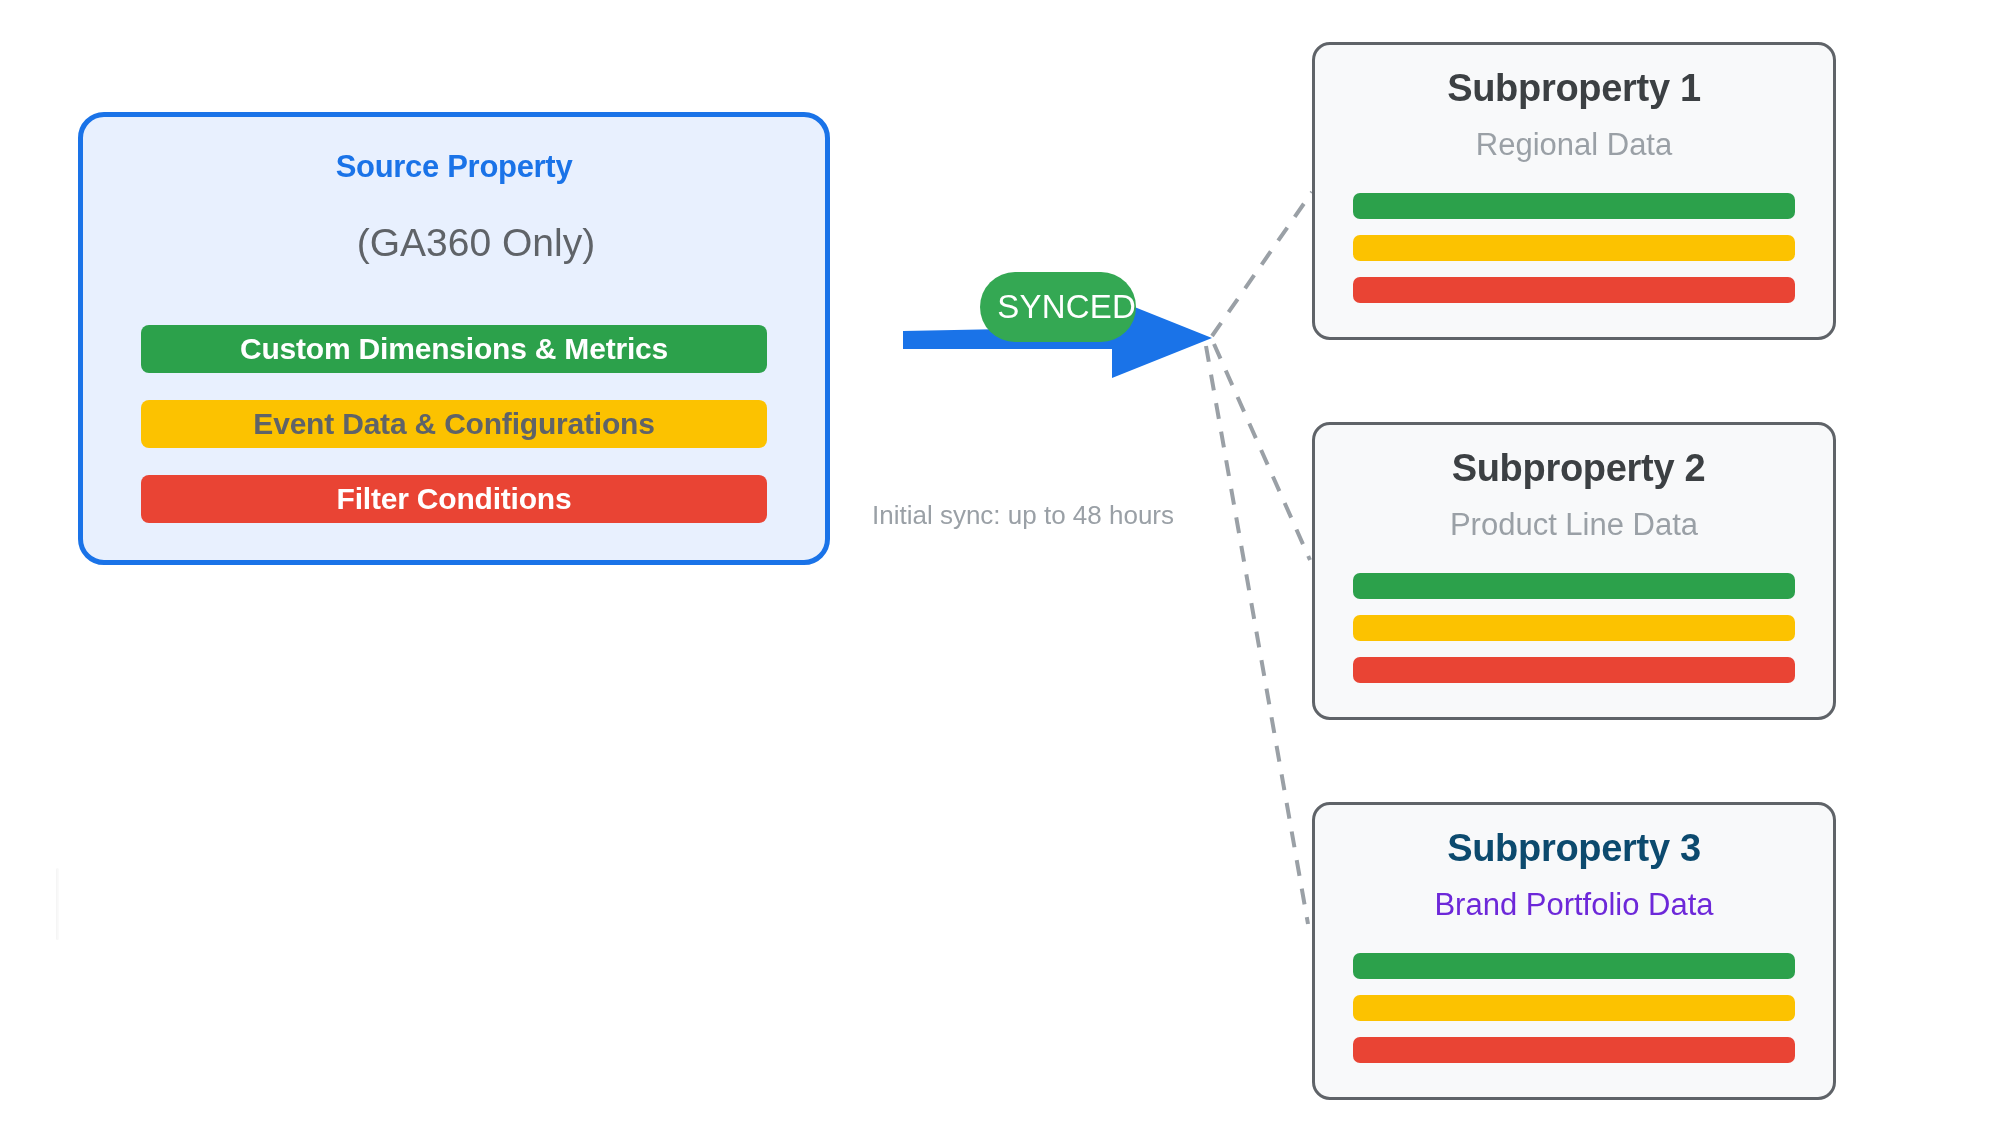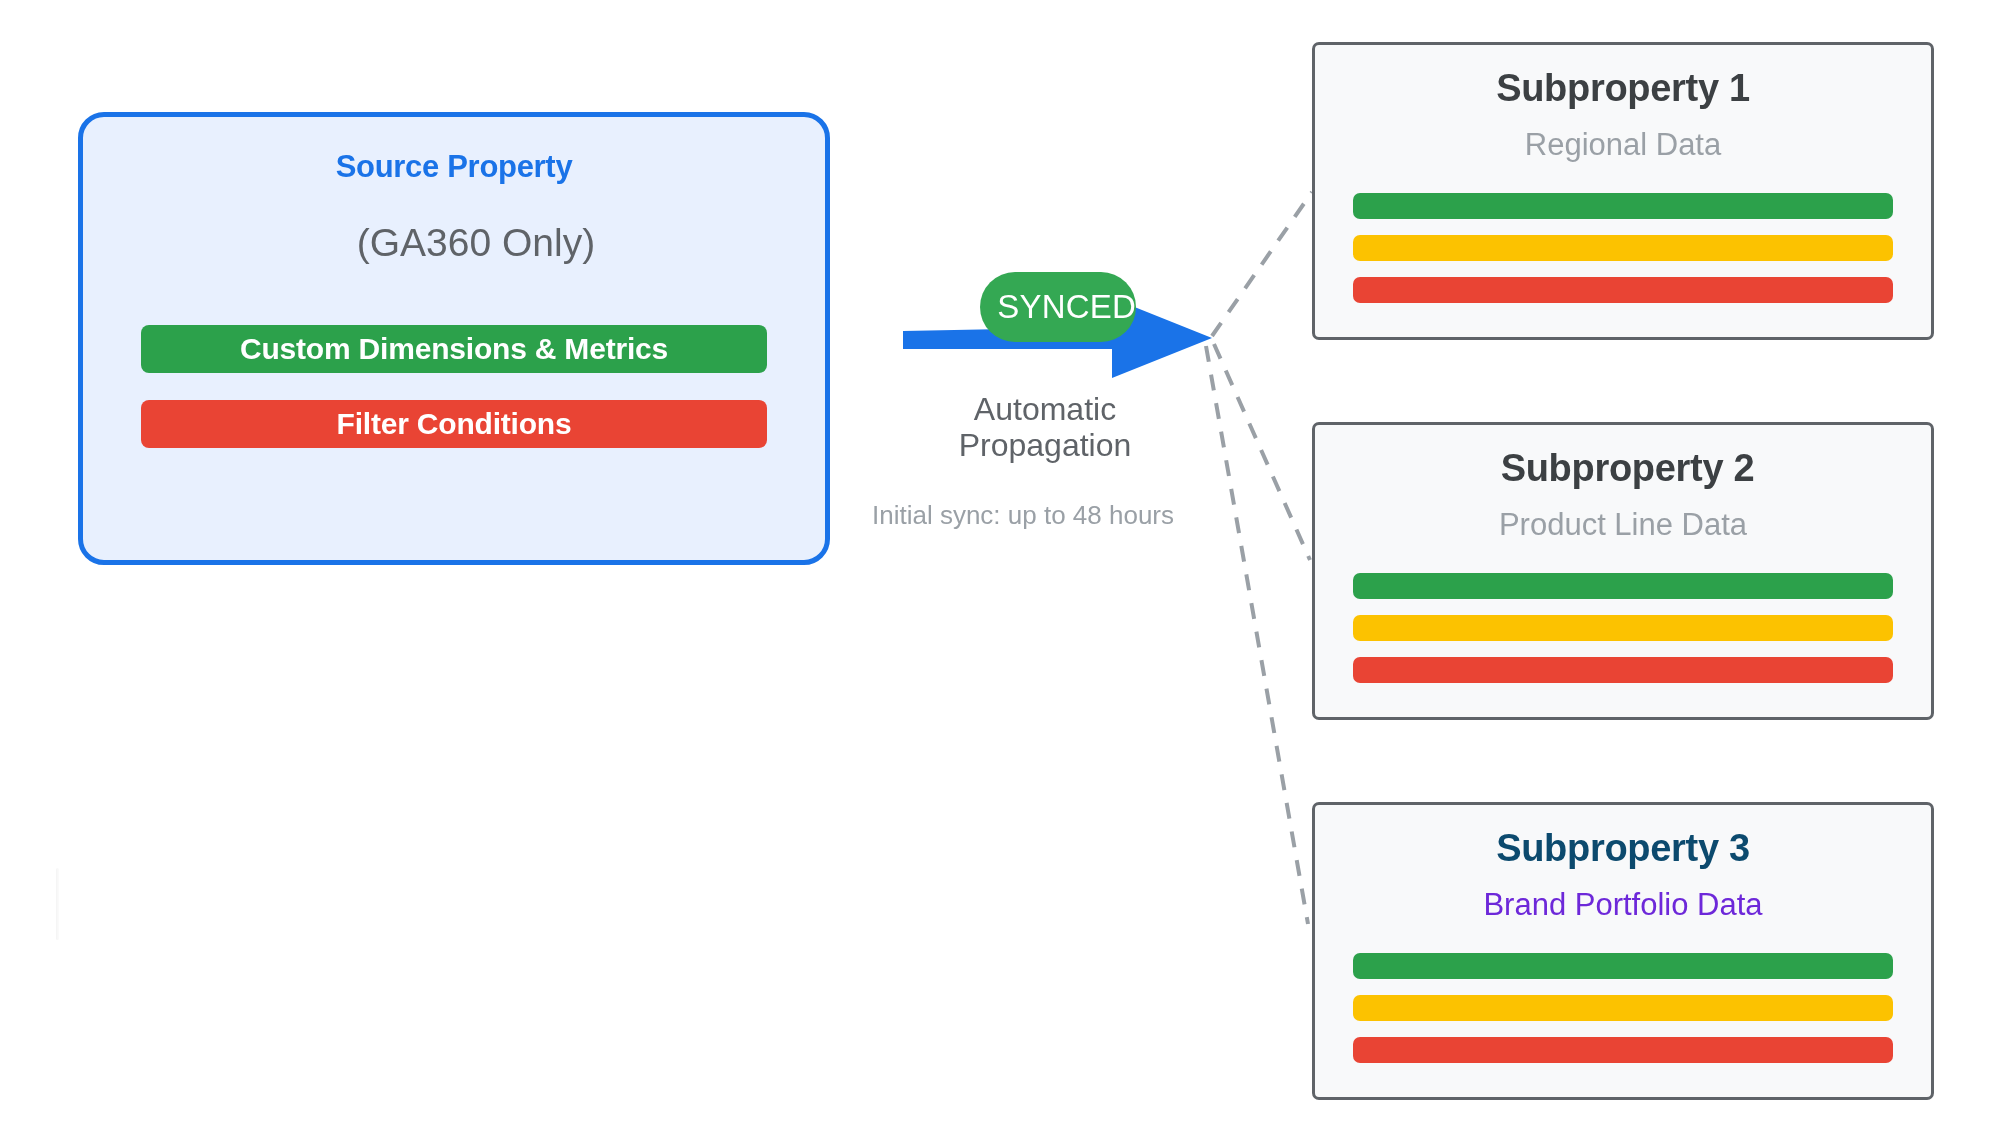--- a/index.html
+++ b/index.html
@@ -140,26 +140,26 @@
     position: absolute;
     left: 0;
     top: 0;
     pointer-events: none;
   }
 
   
   .sub-card {
     position: absolute;
     left: 1312px;
-    width: 622px;
+    width: 524px;
     height: 298px;
     box-sizing: border-box;
     background: #f8f9fa;
     border: 3px solid #5f6368;
-    border-radius: 7px;
+    border-radius: 18px;
   }
   .sub-card.c1 { top: 42px; }
   .sub-card.c2 { top: 422px; }
   .sub-card.c3 { top: 802px; }
 
   .sub-title {
     position: absolute;
     left: 0;
     right: 0;
     top: 22px;
@@ -199,20 +199,23 @@
 
   <div class="edge-artifact"></div>
 
   <div class="source-box" style="border-color: rgb(26, 115, 232); background: rgb(232, 240, 254);">
     <div class="source-title" style="color: rgb(26, 115, 232);">Source Property</div>
     <div class="source-subtitle" style="color: rgb(95, 99, 104);">(GA360 Only)</div>
 
     <div class="source-bars">
       <div class="source-bar" style="background: rgb(44, 161, 75);">
         <span style="color: rgb(255, 255, 255);">Custom Dimensions &amp; Metrics</span>
+      </div>
+      <div class="source-bar" style="background: rgb(252, 194, 0);">
+        <span style="color: rgb(95, 99, 104);">Event Data &amp; Configurations</span>
       </div>
       <div class="source-bar" style="background: rgb(233, 68, 52);">
         <span style="color: rgb(255, 255, 255);">Filter Conditions</span>
       </div>
     </div>
   </div>
 
   <svg class="connectors" width="2000" height="1125">
     <line x1="1212" y1="336" x2="1312" y2="192" stroke="#9aa0a6" stroke-width="4" stroke-dasharray="16 13"></line>
     <line x1="1214" y1="344" x2="1310" y2="560" stroke="#9aa0a6" stroke-width="4" stroke-dasharray="16 13"></line>
@@ -222,24 +225,20 @@
   <div class="arrow-wrap">
     <svg class="arrow-svg" width="340" height="140" viewBox="0 0 340 140">
       <path d="M 13 76 L 13 94 L 222 94 L 222 123 L 322 83 L 222 43 L 222 72 Z" fill="#1a73e8"></path>
     </svg>
   </div>
 
   <div class="synced-badge" style="background: rgb(52, 168, 83); color: rgb(255, 255, 255);">
     <span>SYNCED</span>
   </div>
 
-  <div class="propagation-label" style="color: rgb(95, 99, 104);">
-    <div>Automatic</div>
-    <div>Propagation</div>
-  </div>
 
   <div class="sync-note" style="color: rgb(154, 160, 166);">Initial sync: up to 48 hours</div>
 
   <div class="sub-card c1" style="border-color: rgb(95, 99, 104); background: rgb(248, 249, 250);">
     <div class="sub-title" style="color: rgb(60, 64, 67);">Subproperty 1</div>
     <div class="sub-subtitle" style="color: rgb(154, 160, 166);">Regional Data</div>
     <div class="sub-bars">
       <div class="sub-bar" style="background: rgb(44, 161, 75);"></div>
       <div class="sub-bar" style="background: rgb(252, 194, 0);"></div>
       <div class="sub-bar" style="background: rgb(233, 68, 52);"></div>

